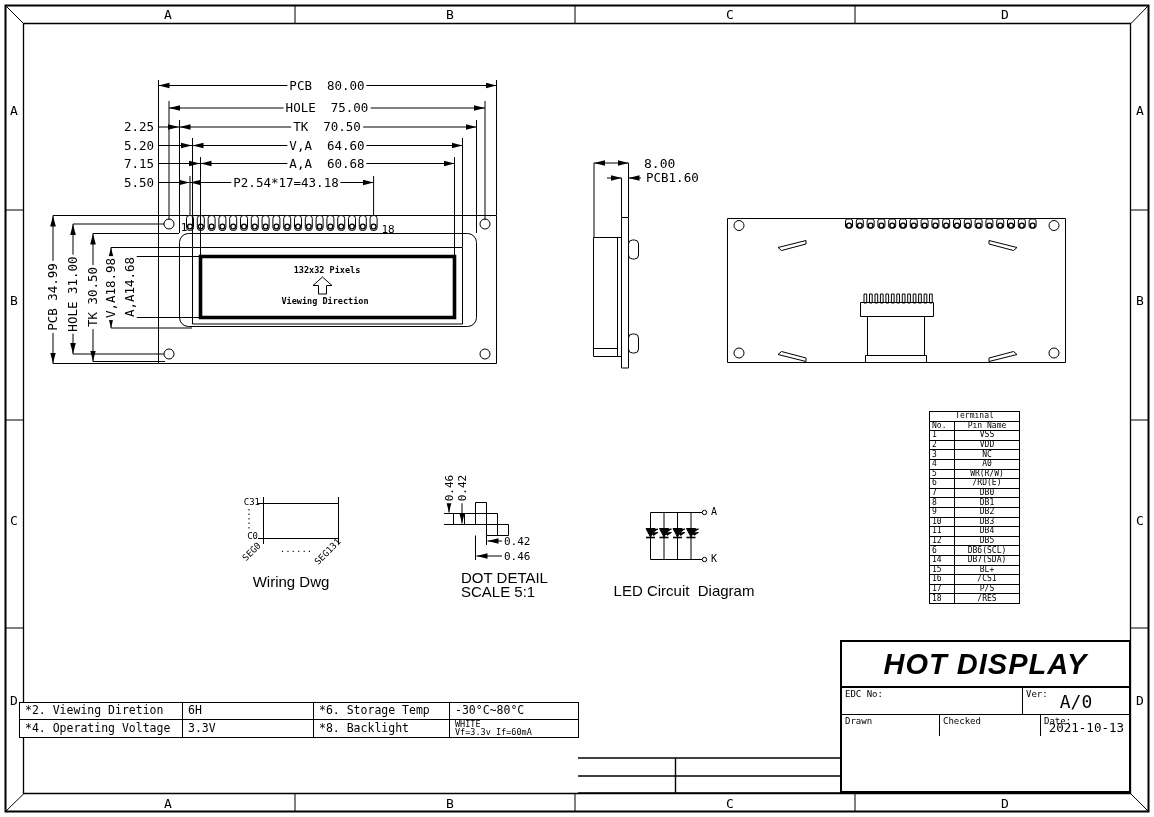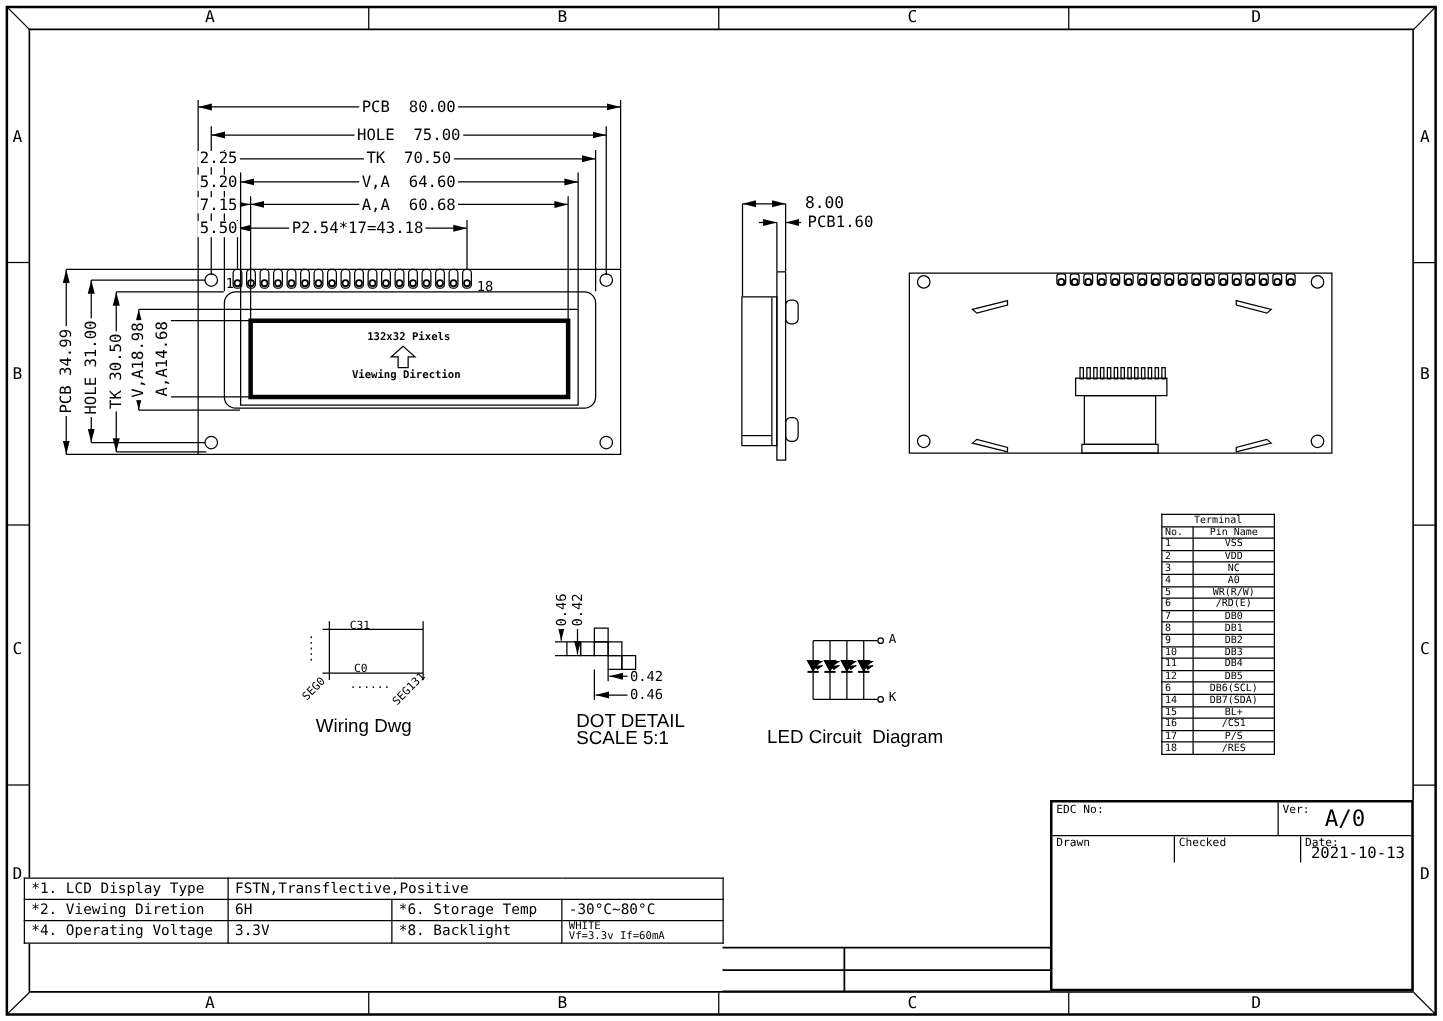--- a/index.html
+++ b/index.html
@@ -2,21 +2,21 @@
 <html><head>
 <meta charset="utf-8">
 <style>
   html,body{margin:0;padding:0;background:#fff;}
   .sheet{position:relative;width:1154px;height:817px;background:#fff;overflow:hidden;
          font-family:"DejaVu Sans Mono",monospace;color:#000;}
   svg{position:absolute;left:0;top:0;z-index:1;}
   svg *{vector-effect:non-scaling-stroke;}
   .t{position:absolute;z-index:2;font:12.5px "DejaVu Sans Mono",monospace;color:#000;white-space:pre;line-height:1;}
   .cc{transform:translate(-50%,-50%);}
-  .rr{transform:translate(-100%,-50%);margin-left:36px;}
+  .rr{transform:translate(-100%,-50%);}
   .ll{transform:translate(0,-50%);}
   .vv{transform:translate(-50%,-50%) rotate(-90deg);}
   .d45{transform:translate(-50%,-50%) rotate(-45deg);}
   .bgw{background:#fff;padding:0 2px;}
   .f8{font-size:8.5px;font-weight:bold;}
   .f9{font-size:9px;}
   .f10{font-size:10px;}
   .f11{font-size:11px;}
   .f13{font-size:13px;}
   .sans{font-family:"Liberation Sans",sans-serif;font-size:15px;}
@@ -433,43 +433,40 @@
     </table>
 
 <table class="spec">
   <colgroup>
         <col style="width:163px">
         <col style="width:131px">
         <col style="width:136px">
         <col style="width:129px">
       </colgroup>
   <tbody>
-        <tr>
-    <td>*1. LCD Display Type</td>
-    <td colspan="3">FSTN,Transflective,Positive</td>
-  </tr>
   <tr>
     <td>*2. Viewing Diretion</td>
     <td>6H</td>
     <td>*6. Storage Temp</td>
     <td>-30°C~80°C</td>
   </tr>
   <tr>
     <td>*4. Operating Voltage</td>
     <td>3.3V</td>
     <td>*8. Backlight</td>
     <td>
       <div class="sm">WHITE</div>
       <div class="sm">Vf=3.3v If=60mA</div>
     </td>
   </tr>
 </tbody>
     </table>
 
 <div class="tb">
+  <div class="row brand">HOT DISPLAY</div>
   <div class="row edc">
     <div class="cell" style="flex:1;">
       <span class="small">EDC No:</span>
     </div>
     <div class="cell bl" style="width:107px;">
       <span class="small">Ver:</span>
       <div class="val">A/0</div>
     </div>
   </div>
   <div class="row sign">

